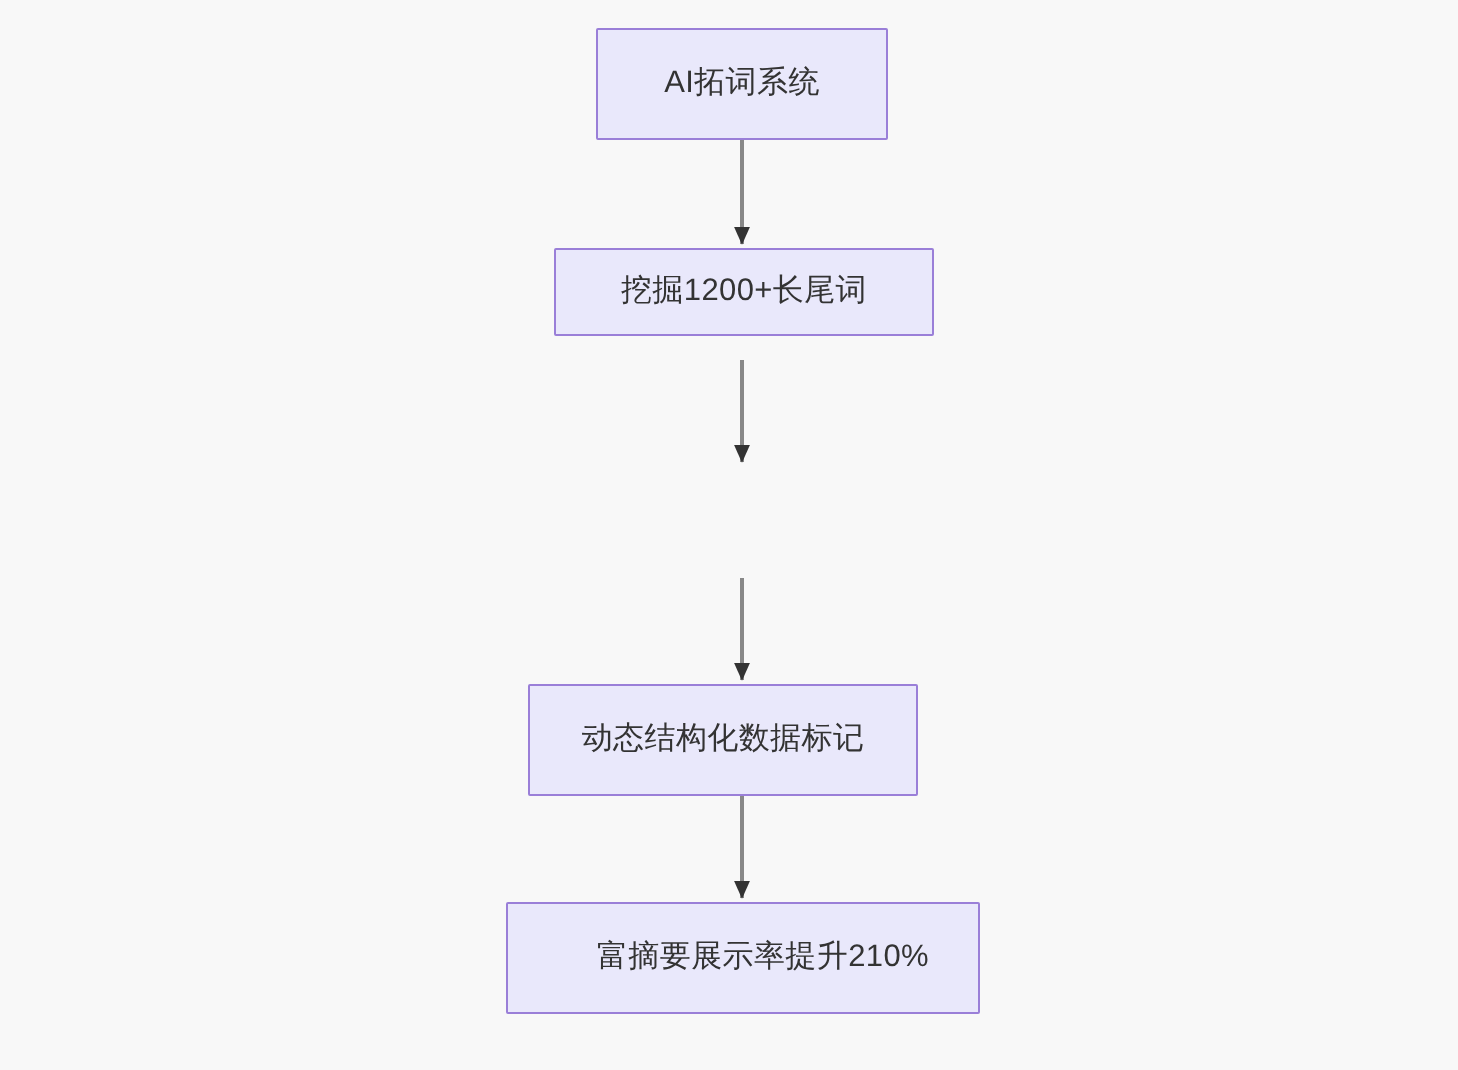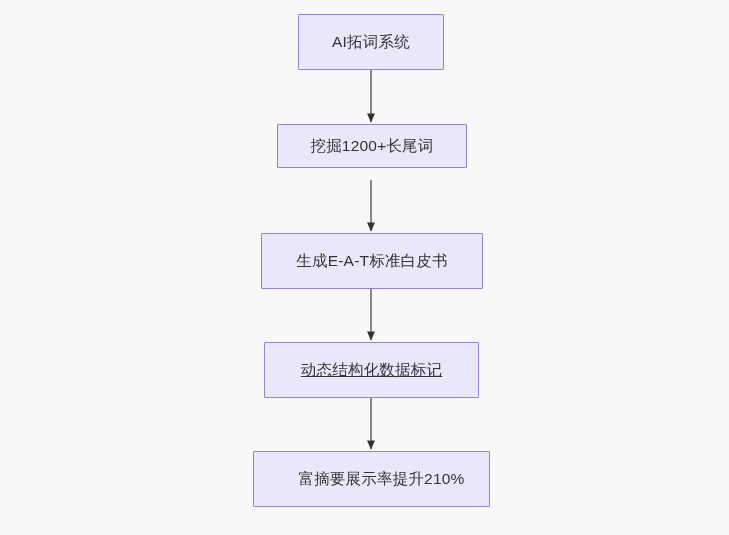--- a/index.html
+++ b/index.html
@@ -72,25 +72,22 @@
   </svg>
 
   <div class="node" style="left:298px; top:14px; width:146px; height:56px;">
     <span class="node-label">AI拓词系统</span>
   </div>
 
   <div class="node" style="left:277px; top:124px; width:190px; height:44px;">
     <span class="node-label">挖掘1200+长尾词</span>
   </div>
 
-  <div class="node" style="left:261px; top:233px; width:222px; height:56px;">
-    <span class="node-label">生成E-A-T标准白皮书</span>
-  </div>
 
-  <div class="node" style="left:264px; top:342px; width:215px; height:56px;text-decoration:underline;">
+  <div class="node" style="left:264px; top:342px; width:195px; height:56px;">
     <span class="node-label">动态结构化数据标记</span>
   </div>
 
   <div class="node" style="left:253px; top:451px; width:237px; height:56px;padding-left:20px;">
     <span class="node-label">富摘要展示率提升210%</span>
   </div>
 
 </div>
 
 </body></html>

